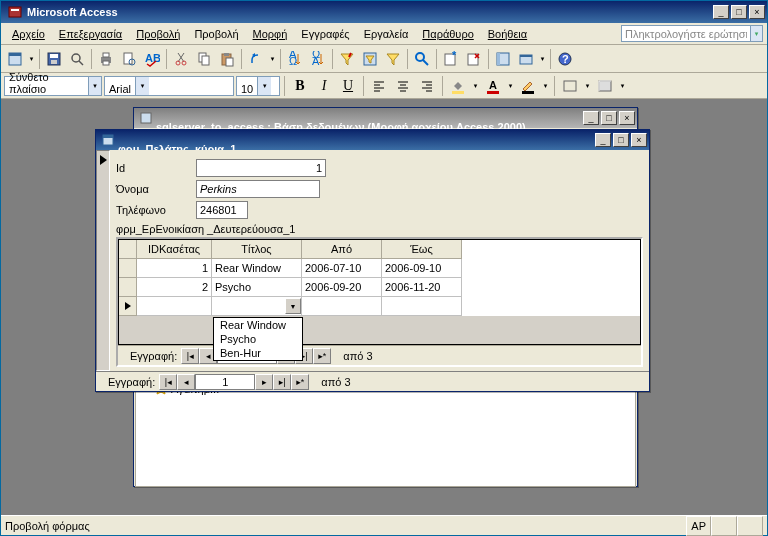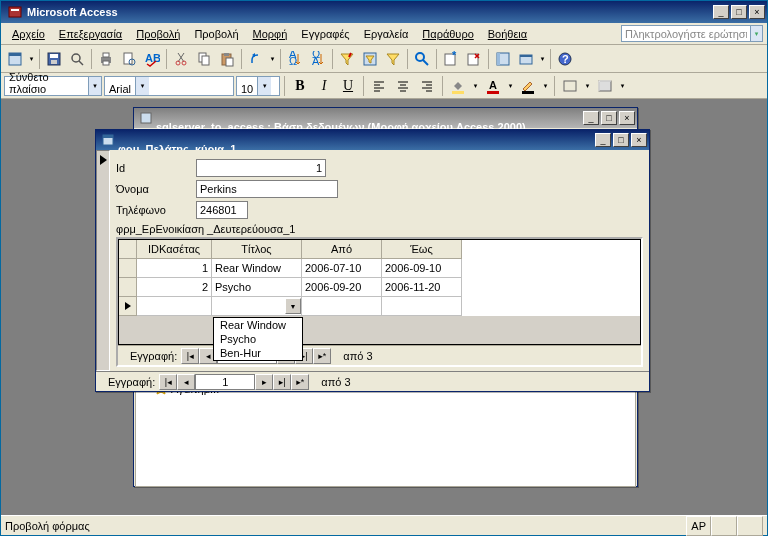--- a/index.html
+++ b/index.html
@@ -370,21 +370,21 @@
         <div class="recsel">
             <div class="recptr"></div>
           </div>
         <div class="formbody" style="flex:1;">
           <div class="fieldrow">
             <label>Id</label>
             <input class="txtinput" style="width: 130px; text-align: right;" value="1">
           </div>
           <div class="fieldrow">
             <label>Όνομα</label>
-            <input class="txtinput" style="width: 142px;" value="Perkins">
+            <input class="txtinput" style="width: 124px; font-style: italic;" value="Perkins">
           </div>
           <div class="fieldrow">
             <label>Τηλέφωνο</label>
             <input class="txtinput" style="width: 52px;" value="246801">
           </div>
           <div class="subformlbl">φρμ_ΕρΕνοικίαση _Δευτερεύουσα_1</div>
 
           <div style="border:2px inset #fff; position:relative;">
             <div class="datasheet">
               <div class="dsrow dshdr">

